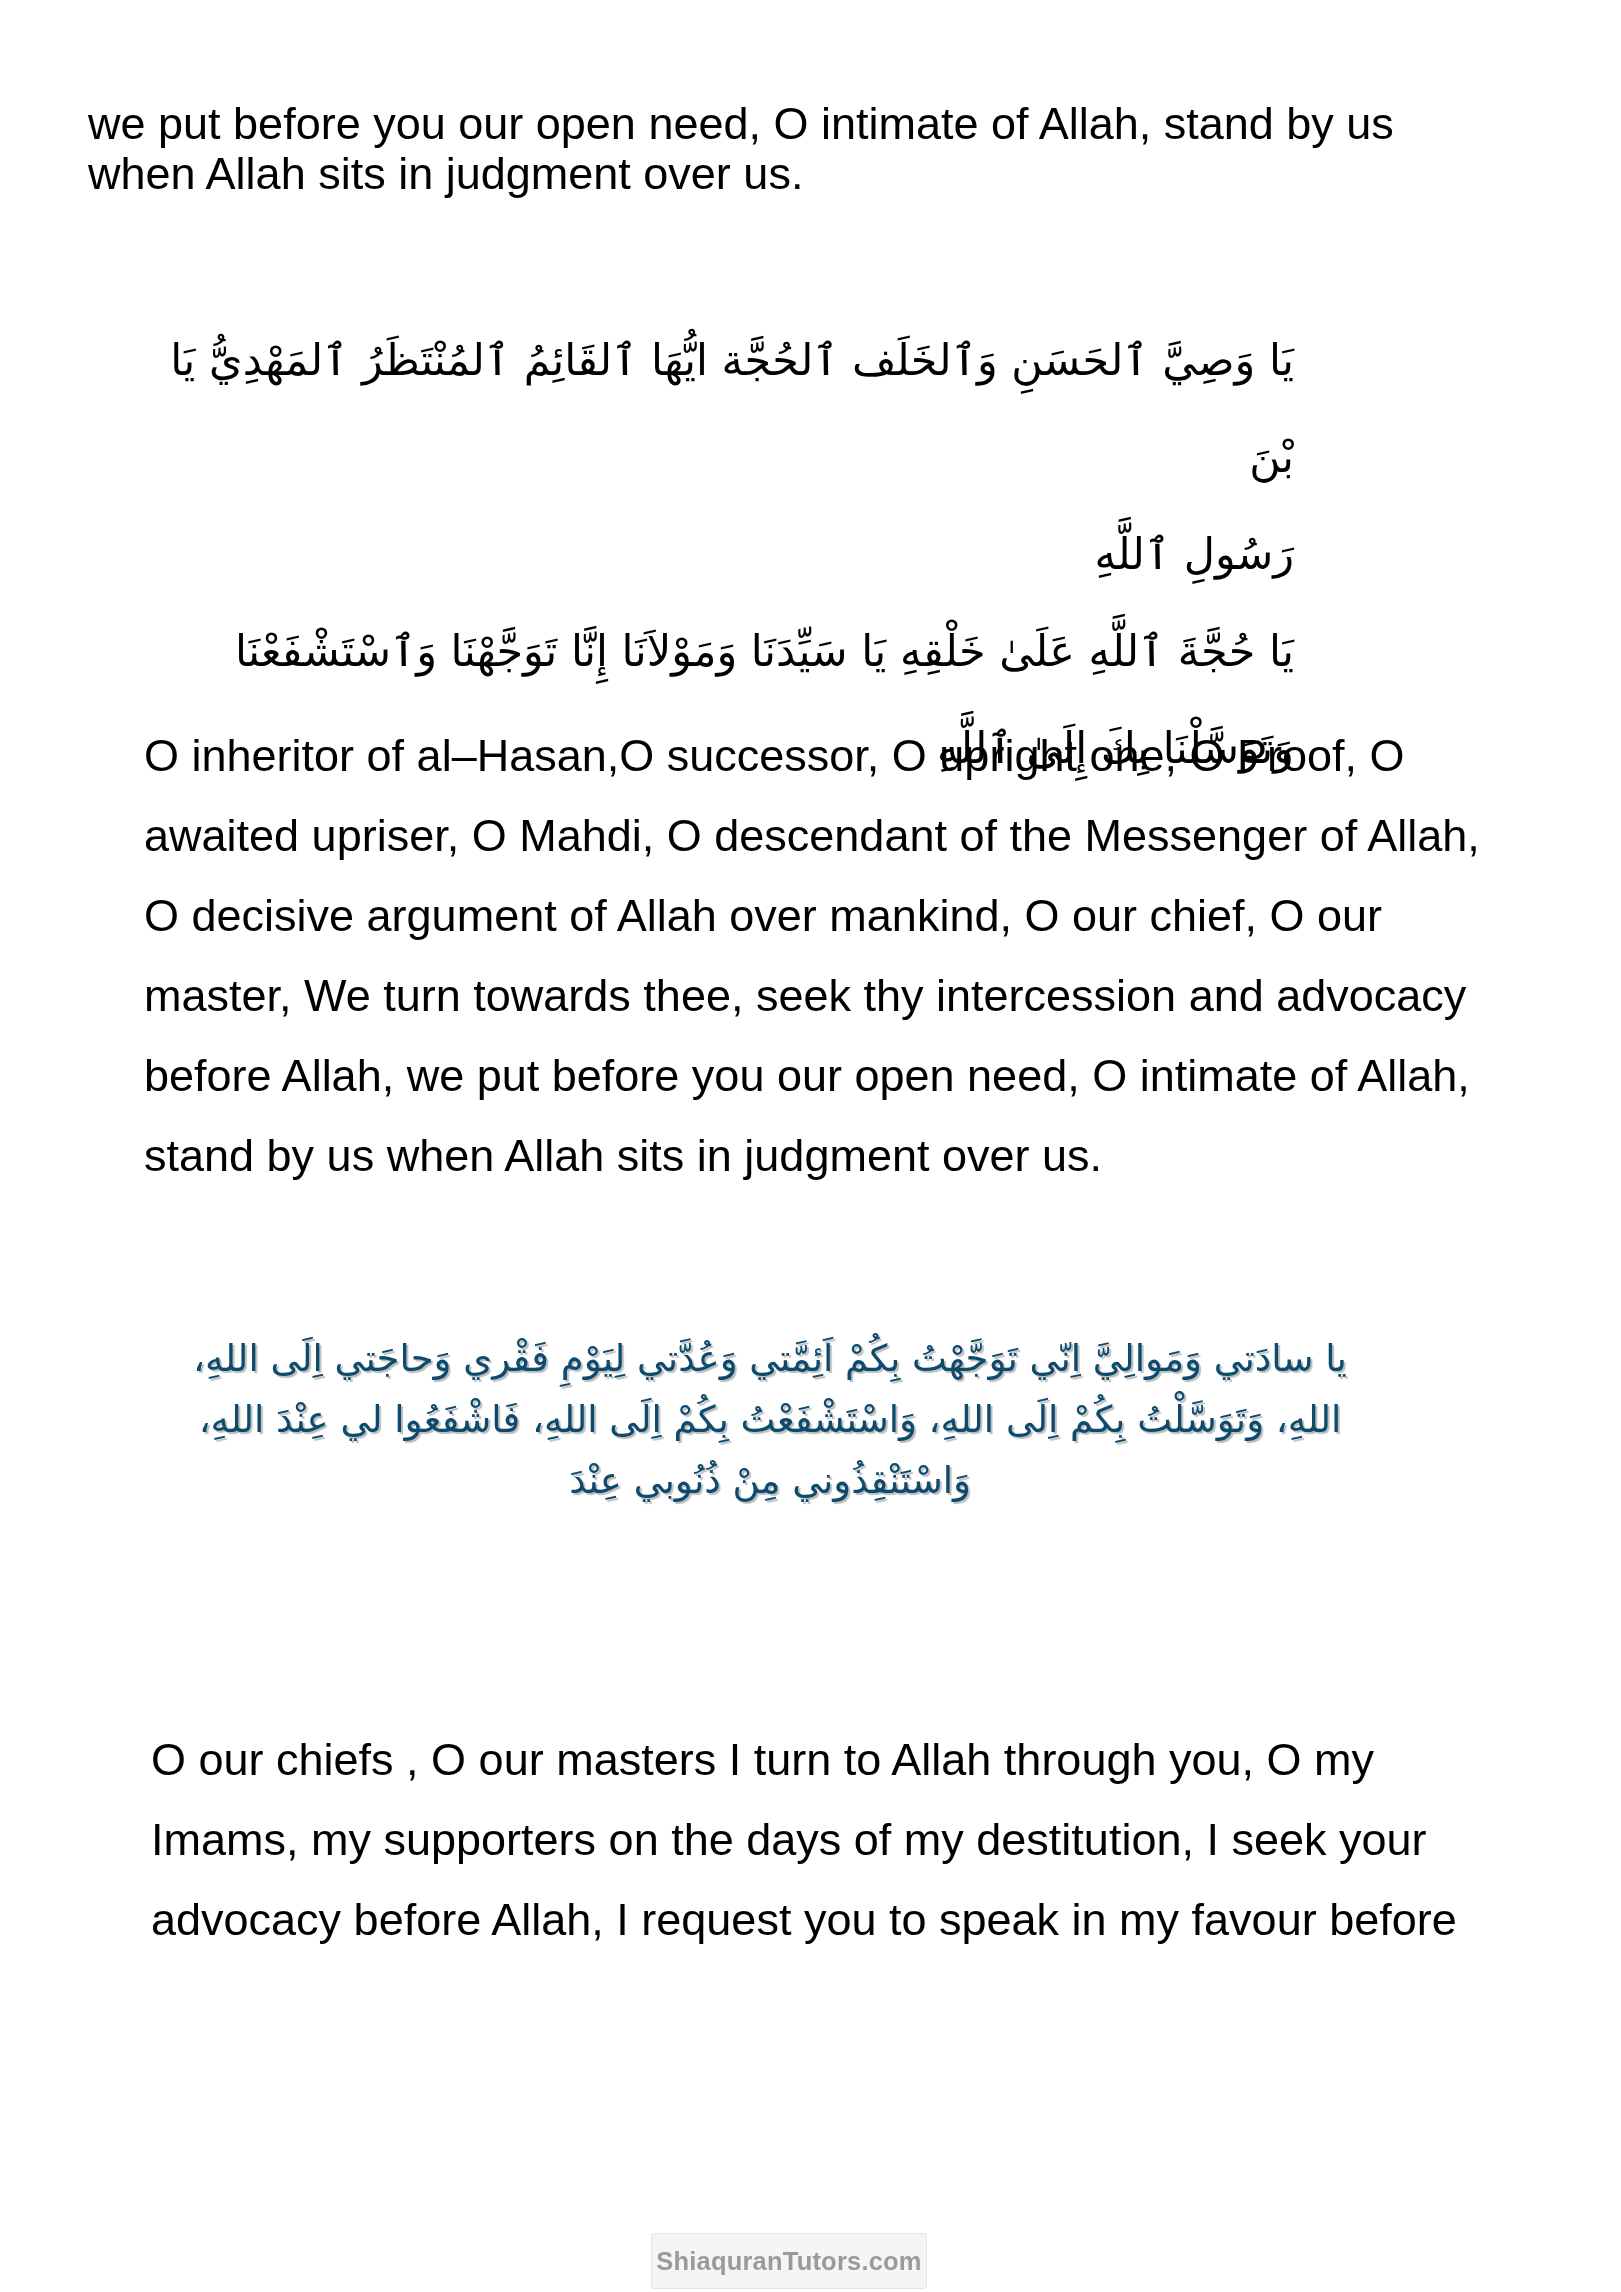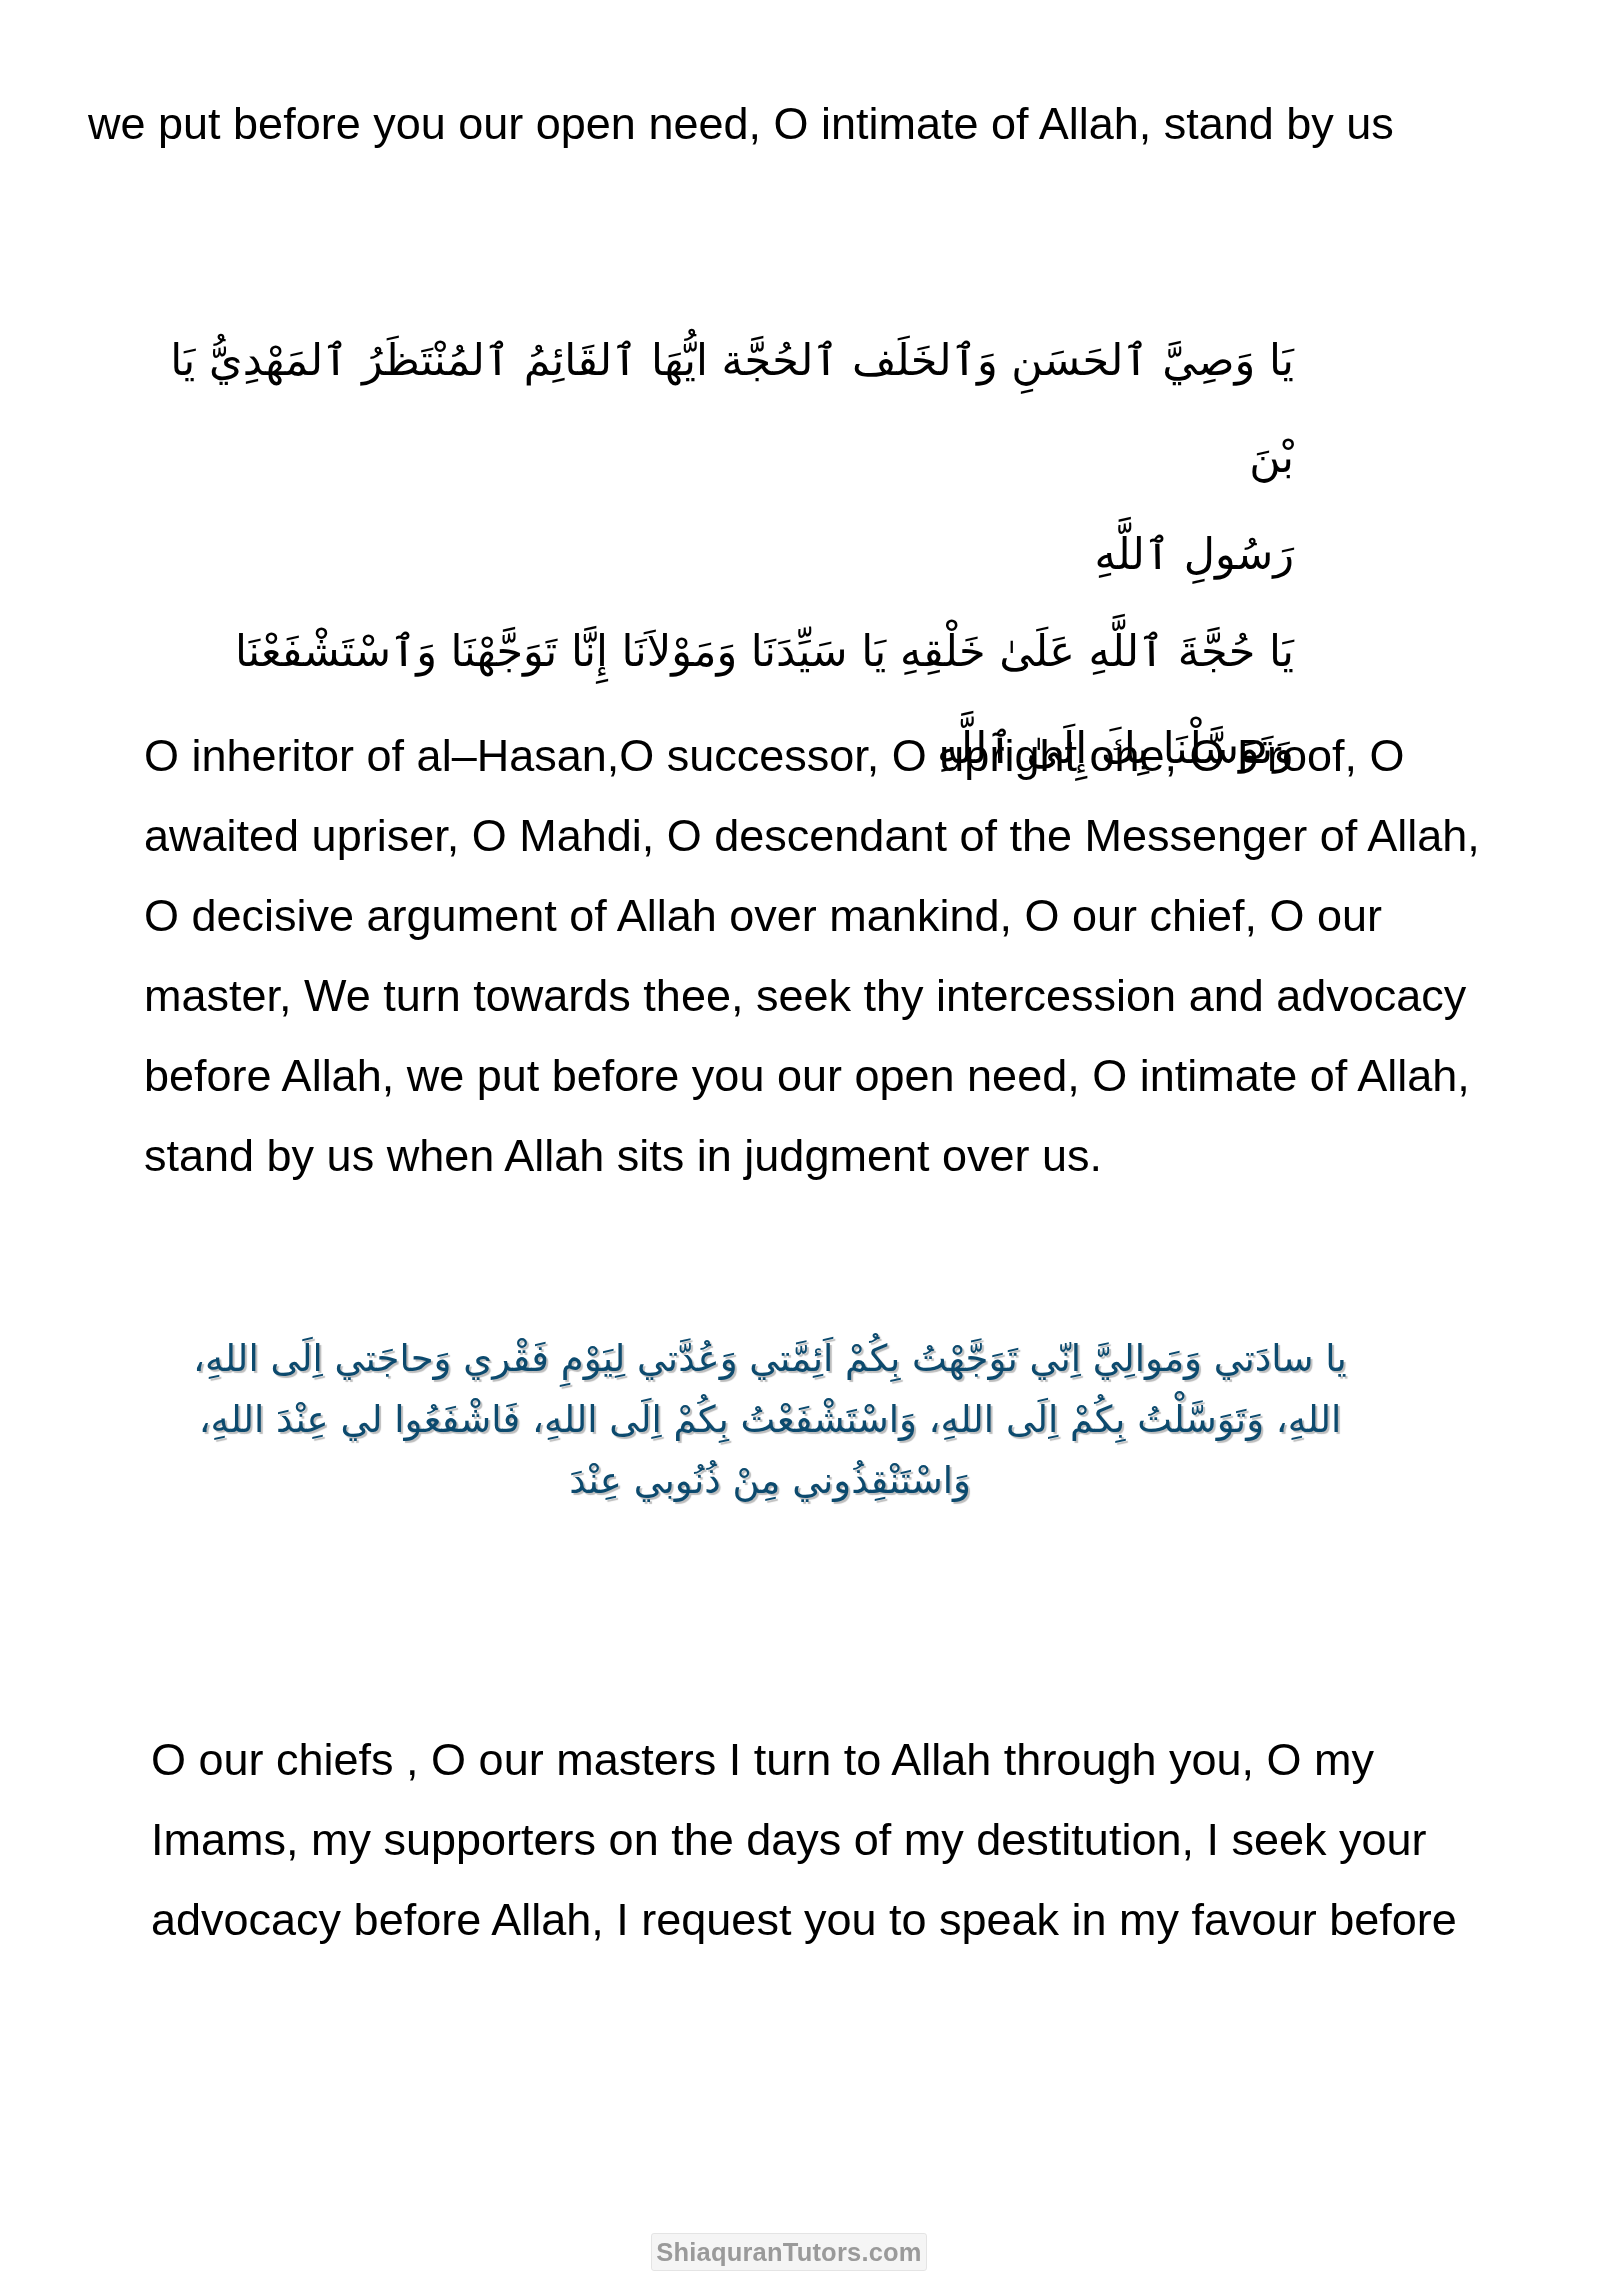--- a/index.html
+++ b/index.html
@@ -72,40 +72,41 @@
       top: 1720px;
       width: 1411px;
       font-size: 45px;
       line-height: 80px;
     }
     .watermark {
       position: absolute;
       left: 651px;
       top: 2233px;
       width: 276px;
-      height: 38px;
+      height: 56px;
       background: #f5f5f5;
       border: 1px solid #e4e4e4;
       border-radius: 2.9px;
       box-sizing: border-box;
       display: flex;
       align-items: center;
       justify-content: center;
       font-family: "Liberation Sans", sans-serif;
       font-weight: bold;
       font-size: 25.5px;
       color: #9a9a9a;
       letter-spacing: 0.2px;
     }
   </style>
 </head>
 <body>
 
 <div class="block top-continuation">
   <span class="line">we put before you our open need, O intimate of Allah, stand by us</span><br>
+  <span class="line">when Allah sits in judgment over us.</span>
 </div>
 
 <div class="block arabic-1" lang="ar">
   <span class="line">يَا وَصِيَّ ٱلحَسَنِ وَٱلخَلَف ٱلحُجَّة ايُّهَا ٱلقَائِمُ ٱلمُنْتَظَرُ ٱلمَهْدِيُّ يَا بْنَ</span>
   <span class="line">رَسُولِ ٱللَّهِ</span>
   <span class="line">يَا حُجَّةَ ٱللَّهِ عَلَىٰ خَلْقِهِ يَا سَيِّدَنَا وَمَوْلاَنَا إِنَّا تَوَجَّهْنَا وَٱسْتَشْفَعْنَا</span>
   <span class="line">وَتَوَسَّلْنَا بِكَ إِلَىٰ ٱللَّهِ</span>
 </div>
 
 <div class="block english-1">

